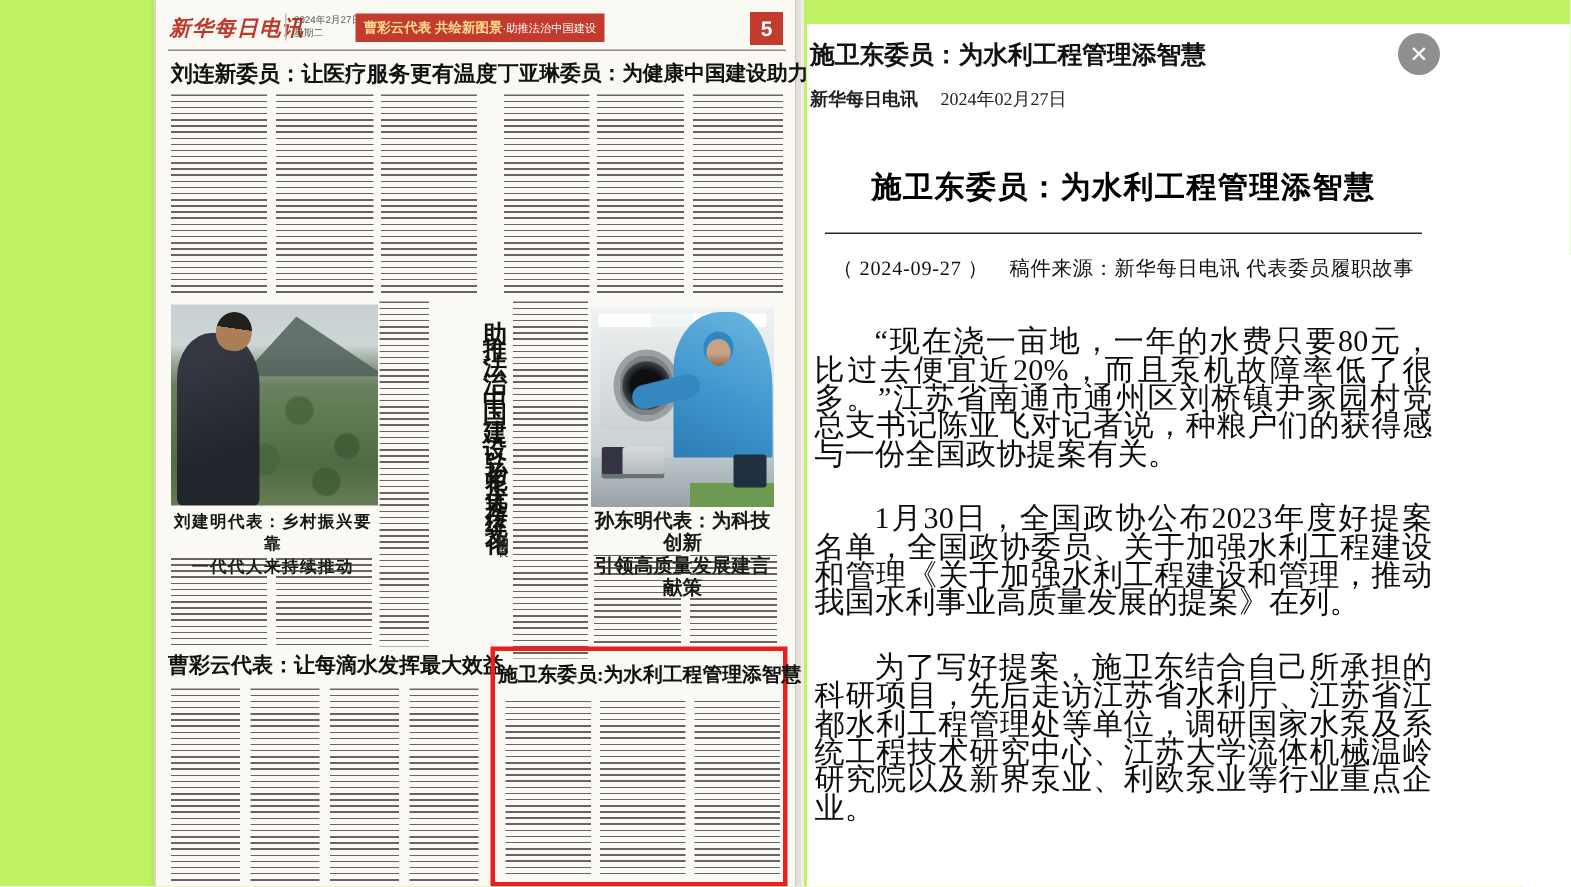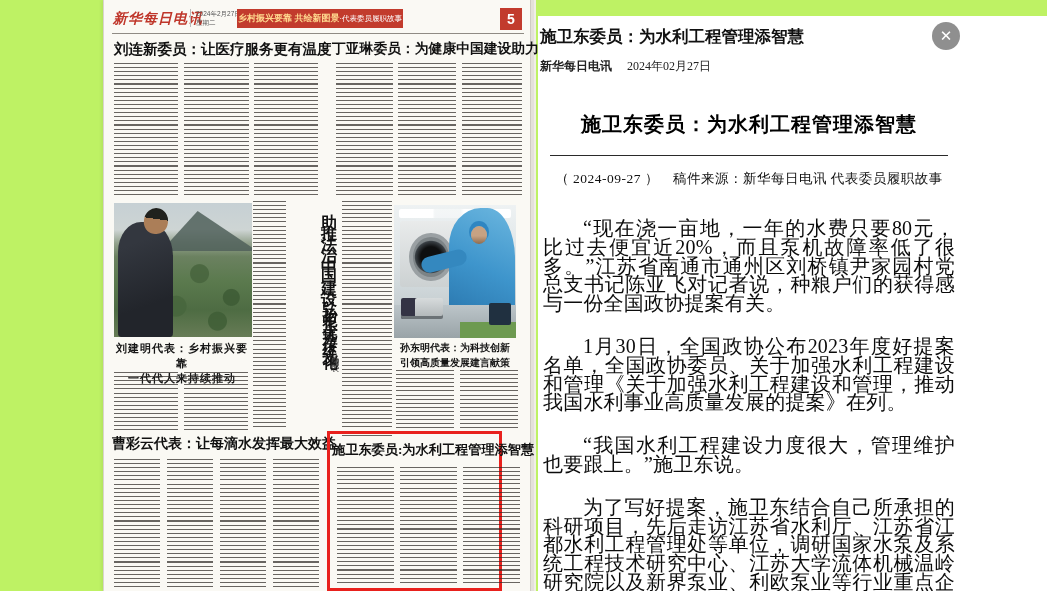--- a/index.html
+++ b/index.html
@@ -33,21 +33,21 @@
   .hl-topleft  { left:10px;  top:40px; width:210px; }
   .hl-topright { left:228px; top:40px; width:192px; font-size:13.8px; }
   .hl-bottomleft { left:8px; top:435px; width:216px; font-size:14px; }
 
   .mt { position:absolute;
     background:repeating-linear-gradient(to bottom, rgba(48,44,40,.72) 0 1px, rgba(0,0,0,0) 1px 4.1px); }
 
   .caption { position:absolute; text-align:center; font-weight:bold; color:#161616;
     font-family:"Liberation Sans","DejaVu Sans",sans-serif; line-height:15px; }
   .cap-left  { left:8px;  top:341px; width:140px; font-size:11px; letter-spacing:1px; }
-  .cap-right { left:290px; top:340px; width:122px; font-size:10px; }
+  .cap-right { left:290px; top:340px; width:122px; font-size:13px;font-family:Liberation Mono, monospace; }
 
   
   .vert-head { position:absolute; left:183px; top:201px; width:52px; height:242px;
     writing-mode:vertical-rl; display:flex; color:#111; }
   .vert-head .v1 { font-size:16px; font-weight:bold; letter-spacing:11px; margin-bottom:0; }
   .vert-head .v2 { font-size:15px; font-weight:bold; letter-spacing:6px; margin-left:2px; }
   .vert-head .v-attr { font-size:8px; letter-spacing:2px; margin-left:3px; color:#222; }
 
   
   .photo { position:absolute; overflow:hidden; }
@@ -92,21 +92,21 @@
     background:linear-gradient(#bcc5c9,#99a3a7); }
   .photo-clean .inst { position:absolute; bottom:14%; left:6%; width:34%; height:16%;
     background:linear-gradient(#d7dbdc,#aeb4b6); border-radius:2px;
     box-shadow:inset 0 -3px 0 #6b7276, inset 14px 0 0 #334; }
   .photo-clean .mat { position:absolute; bottom:0; right:0; width:46%; height:12%;
     background:#6d9a50; }
   .photo-clean .screen { position:absolute; bottom:10%; right:4%; width:18%; height:16%;
     background:#203040; border-radius:2px; }
 
   
-  .hl-box { position:absolute; left:223px; top:431px; width:175px; height:160px;
+  .hl-box { position:absolute; left:223px; top:431px; width:198px; height:160px;
     border:3px solid #e8211d; background:rgba(255,255,255,0); }
   .hl-box .hl-title { position:absolute; left:2px; top:7px; width:192px; text-align:center;
     font-weight:bold; font-size:13.2px; color:#111; white-space:nowrap; }
 
   
   .panel { position:absolute; left:538px; top:16px; width:509px; height:591px; background:#fff; }
   .panel-title { position:absolute; left:2px; top:10px; font-size:16.5px; font-weight:bold; color:#111; }
   .panel-source { position:absolute; left:2px; top:42px; font-size:12px; font-weight:bold; color:#222; }
   .panel-date { position:absolute; left:89px; top:42px; font-size:12px; color:#222; }
   .close-btn { position:absolute; left:394px; top:6px; width:28px; height:28px; border-radius:50%;
@@ -130,22 +130,22 @@
 <div class="stage">
 
   <div class="paper">
 
     <div class="abs masthead-logo">新华每日电讯</div>
     <div class="abs masthead-date">
       <div>2024年2月27日</div>
       <div>星期二</div>
     </div>
     <div class="abs banner">
-      <b>乡村振兴要靠 共绘新图景</b>
-      <span>·代表委员履职故事</span>
+      <b>曹彩云代表 共绘新图景</b>
+      <span>·助推法治中国建设</span>
     </div>
     <div class="abs pagenum">5</div>
     <div class="abs mast-rule"></div>
 
     <div class="abs np-headline hl-topleft">刘连新委员：让医疗服务更有温度</div>
     <div class="abs np-headline hl-topright">丁亚琳委员：为健康中国建设助力</div>
 
     <div class="mt" style="left:10px;top:63px;width:64px;height:135px;"></div>
     <div class="mt" style="left:80px;top:63px;width:65px;height:135px;"></div>
     <div class="mt" style="left:150px;top:63px;width:64px;height:135px;"></div>
@@ -211,20 +211,19 @@
     <div class="panel-date">2024年02月27日</div>
     <div class="close-btn">✕</div>
 
     <div class="article">
       <h1>施卫东委员：为水利工程管理添智慧</h1>
       <div class="rule"></div>
       <div class="meta">（ 2024-09-27 ）　稿件来源：新华每日电讯 代表委员履职故事</div>
       <div class="body">
         <p>“现在浇一亩地，一年的水费只要80元，比过去便宜近20%，而且泵机故障率低了很多。”江苏省南通市通州区刘桥镇尹家园村党总支书记陈亚飞对记者说，种粮户们的获得感与一份全国政协提案有关。</p>
         <p>1月30日，全国政协公布2023年度好提案名单，全国政协委员、关于加强水利工程建设和管理《关于加强水利工程建设和管理，推动我国水利事业高质量发展的提案》在列。</p>
-        <p>“我国水利工程建设力度很大，管理维护也要跟上。”施卫东说。</p>
         <p>为了写好提案，施卫东结合自己所承担的科研项目，先后走访江苏省水利厅、江苏省江都水利工程管理处等单位，调研国家水泵及系统工程技术研究中心、江苏大学流体机械温岭研究院以及新界泵业、利欧泵业等行业重点企业。</p>
 
       </div>
     </div>
   </div>
 
 </div>
 
 </body></html>

